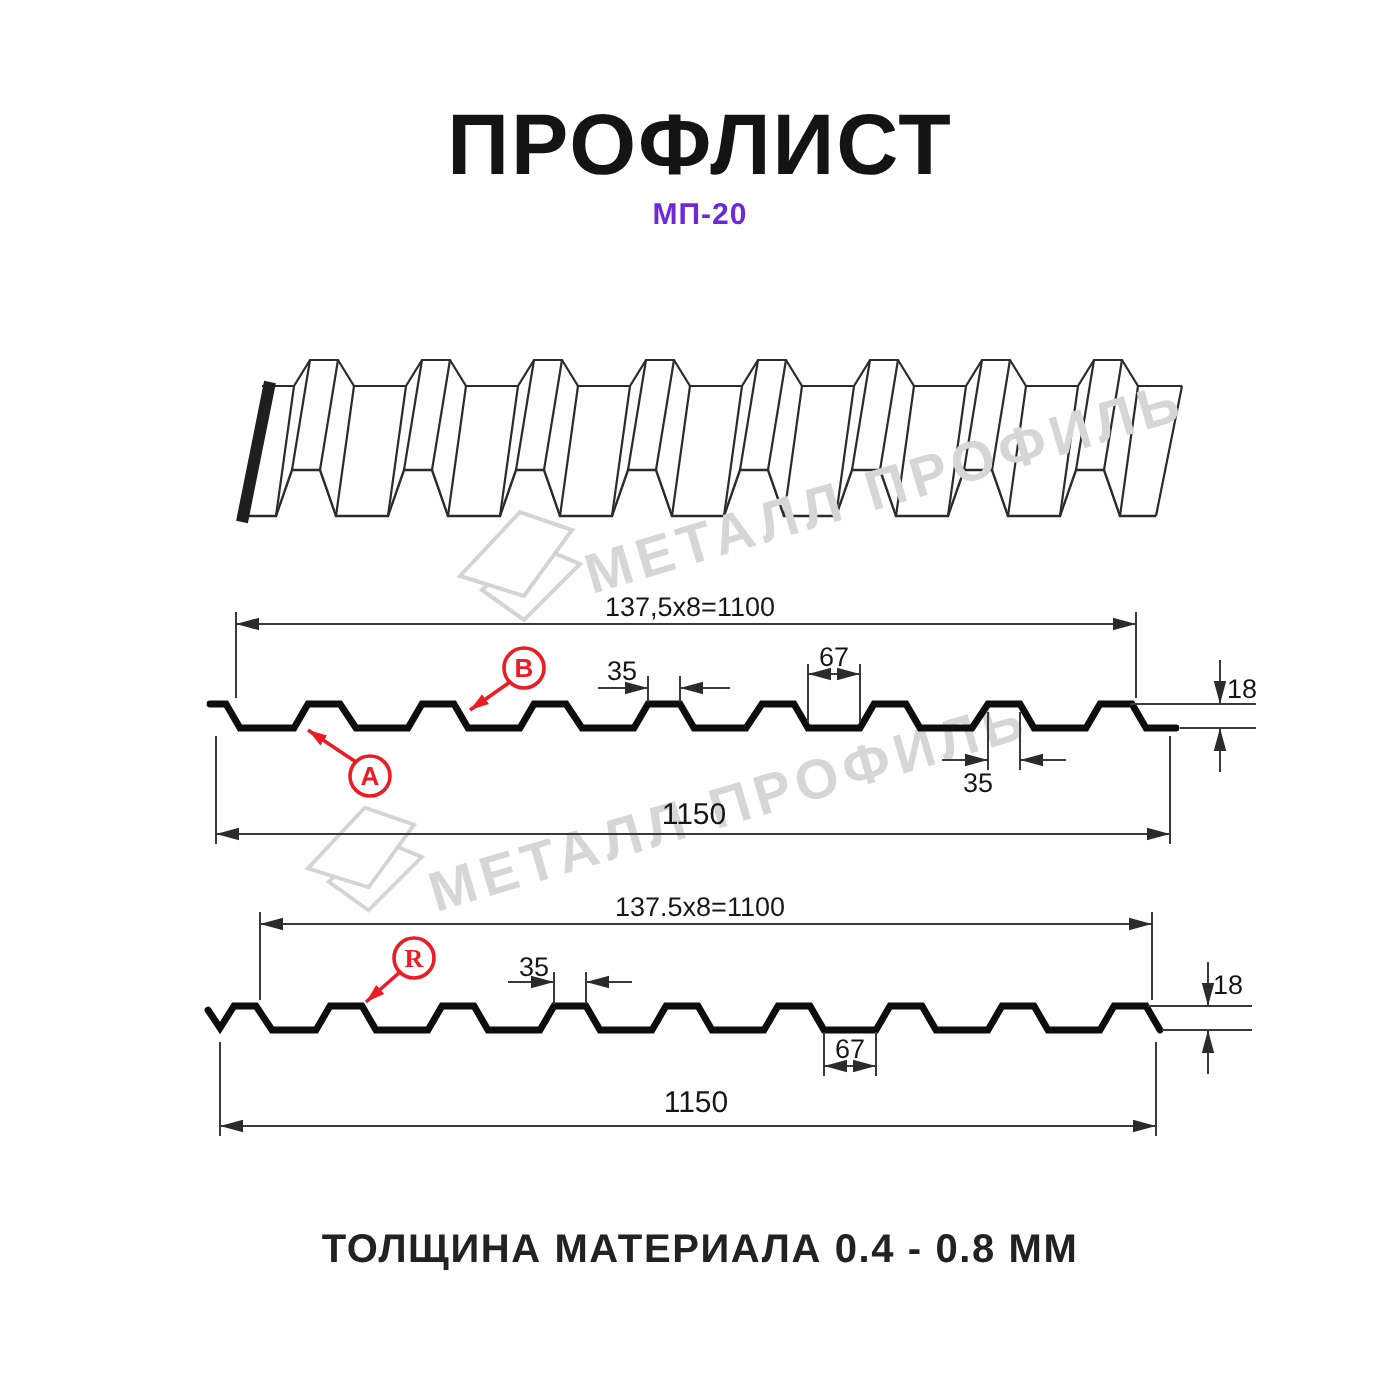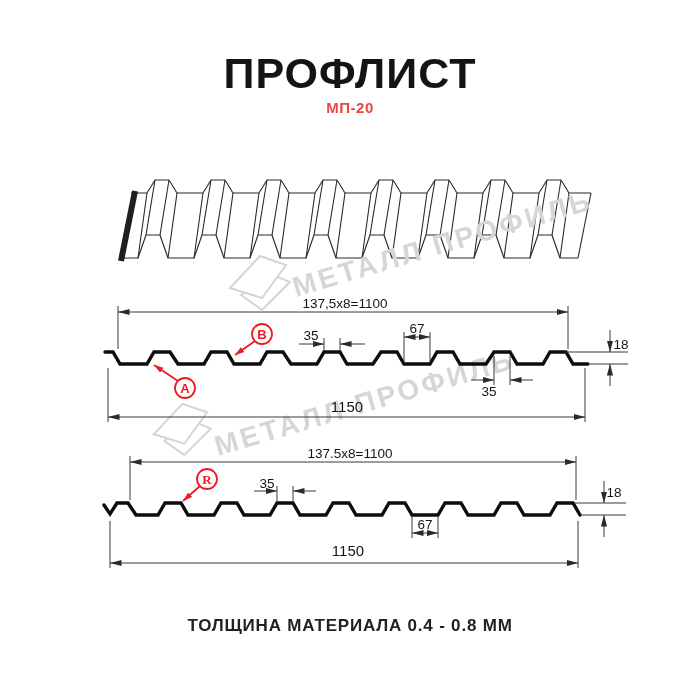--- a/index.html
+++ b/index.html
@@ -1,23 +1,23 @@
 <!DOCTYPE html>
 <html><head>
 <meta charset="utf-8">
 <style>
   html,body{margin:0;padding:0;background:#fff;}
   body{width:700px;height:700px;position:relative;overflow:hidden;
        font-family:"Liberation Sans",sans-serif;}
   .title{position:absolute;top:56px;left:0;width:700px;text-align:center;
          font-size:43px;line-height:35px;font-weight:800;letter-spacing:1px;color:#141414;}
   .subtitle{position:absolute;top:100px;left:0;width:700px;text-align:center;
-         font-size:15px;line-height:15px;font-weight:700;letter-spacing:.5px;color:#ef4444;}
+         font-size:15px;line-height:15px;font-weight:700;letter-spacing:.5px;color:#6d28d9;}
   .footer{position:absolute;top:617px;left:0;width:700px;text-align:center;
-         font-size:17px;line-height:17px;font-weight:600;letter-spacing:.8px;color:#222;}
+         font-size:20px;line-height:17px;font-weight:600;letter-spacing:.8px;color:#222;}
   svg{position:absolute;left:0;top:0;}
   .thin{stroke:#3a3a3a;stroke-width:1;fill:none;}
   .profile{stroke:#0d0d0d;stroke-width:3.4;fill:none;stroke-linecap:round;}
   .d{font-family:"Liberation Sans",sans-serif;font-size:13.5px;fill:#161616;text-anchor:middle;}
   .d15{font-size:15px;}
   .red{stroke:#ed1c24;stroke-width:1.8;fill:none;}
   .redletter{font-family:"Liberation Sans",sans-serif;font-size:13px;font-weight:700;
              fill:#ed1c24;text-anchor:middle;}
   .redserif{font-family:"Liberation Serif",serif;}
   .wmtext{font-family:"Liberation Sans",sans-serif;font-size:28px;font-weight:700;

